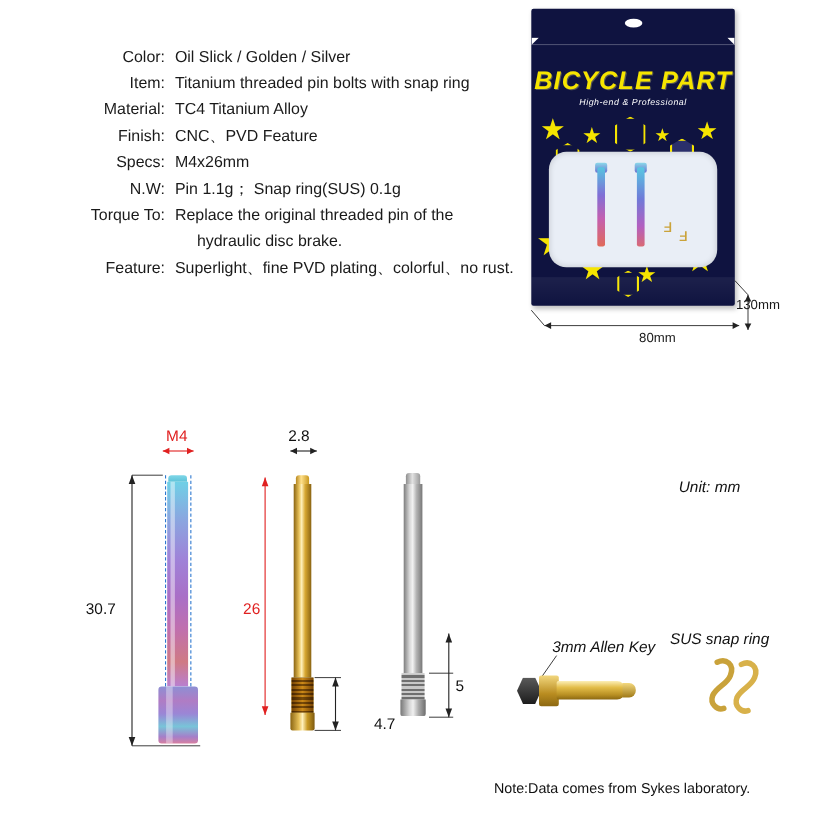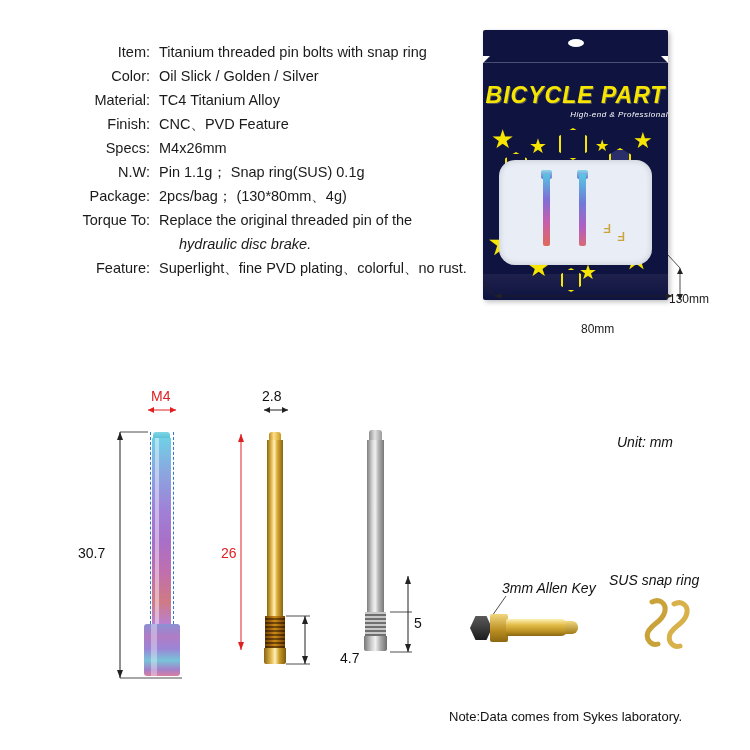--- a/index.html
+++ b/index.html
@@ -44,32 +44,30 @@
   }
   .spec-value {
     flex: 1;
     color: #1a1a1a;
   }
   .spec-cont {
     display: flex;
     margin-bottom: 7px;
     font-size: 14.5px;
     line-height: 17px;
-    font-style: italic;
   }
   .spec-cont .spec-label { visibility: hidden; }
 
   
   .bag-wrap {
     position: absolute;
     left: 483px;
     top: 8px;
     width: 210px;
     height: 290px;
-    margin-top: 22px;
   }
   .bag {
     position: absolute;
     left: 0;
     top: 0;
     width: 185px;
     height: 270px;
     background: #0f1340;
     border-radius: 2px;
     overflow: hidden;
@@ -111,21 +109,21 @@
     font-weight: bold;
     font-style: italic;
     letter-spacing: 1px;
     font-family: "Liberation Sans", sans-serif;
     text-shadow: 1px 1px 0 #555;
   }
   .bag-sub {
     position: absolute;
     left: 0; right: 0;
     top: 80px;
-    text-align: right;
+    text-align: center;
     color: #ffffff;
     font-size: 8px;
     font-style: italic;
     letter-spacing: .5px;
   }
   .shape {
     position: absolute;
     color: #f6e500;
     line-height: 1;
   }
@@ -371,46 +369,42 @@
     pointer-events: none;
   }
 </style>
 </head>
 <body>
 
 <div class="page">
 
   <div class="spec-table">
     <div class="spec-row">
+      <div class="spec-label">Color:</div>
+      <div class="spec-value">Oil Slick / Golden / Silver</div>
+    </div>
+    <div class="spec-row">
       <div class="spec-label">Item:</div>
       <div class="spec-value">Titanium threaded pin bolts with snap ring</div>
     </div>
     <div class="spec-row">
-      <div class="spec-label">Color:</div>
-      <div class="spec-value">Oil Slick / Golden / Silver</div>
-    </div>
-    <div class="spec-row">
       <div class="spec-label">Material:</div>
       <div class="spec-value">TC4 Titanium Alloy</div>
     </div>
     <div class="spec-row">
       <div class="spec-label">Finish:</div>
       <div class="spec-value">CNC、PVD Feature</div>
     </div>
     <div class="spec-row">
       <div class="spec-label">Specs:</div>
       <div class="spec-value">M4x26mm</div>
     </div>
     <div class="spec-row">
       <div class="spec-label">N.W:</div>
       <div class="spec-value">Pin 1.1g； Snap ring(SUS) 0.1g</div>
-    </div>
-    <div class="spec-row">
-      <div class="spec-label">Package:</div>
-      <div class="spec-value">2pcs/bag； (130*80mm、4g)</div>
     </div>
     <div class="spec-row">
       <div class="spec-label">Torque To:</div>
       <div class="spec-value">Replace the original threaded pin of the</div>
     </div>
     <div class="spec-cont">
       <div class="spec-label">Apply To:</div>
       <div class="spec-value" style="padding-left:20px">hydraulic disc brake.</div>
     </div>
     <div class="spec-row">

